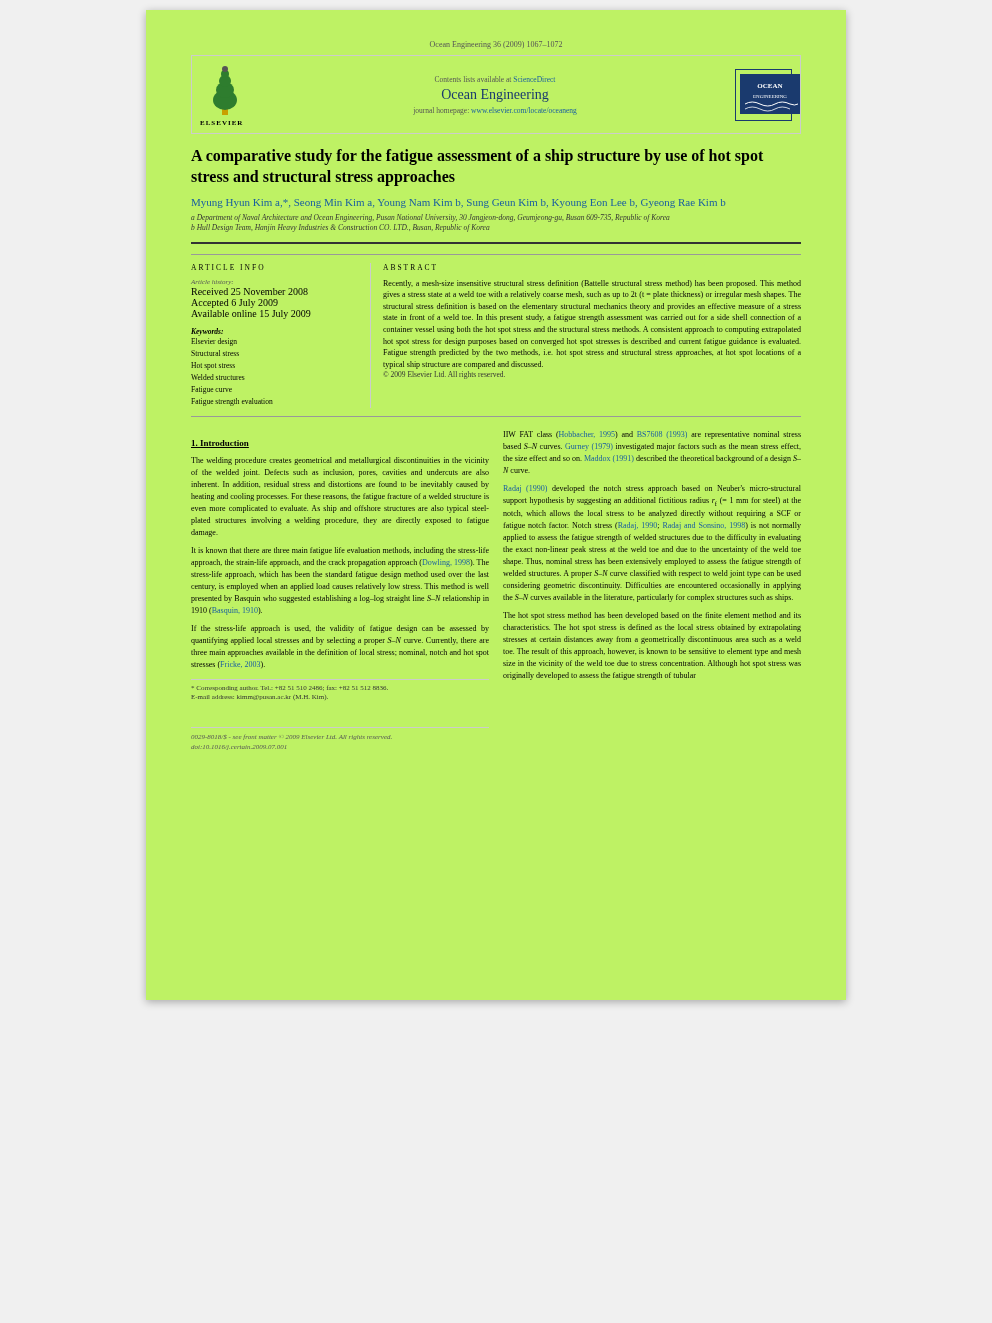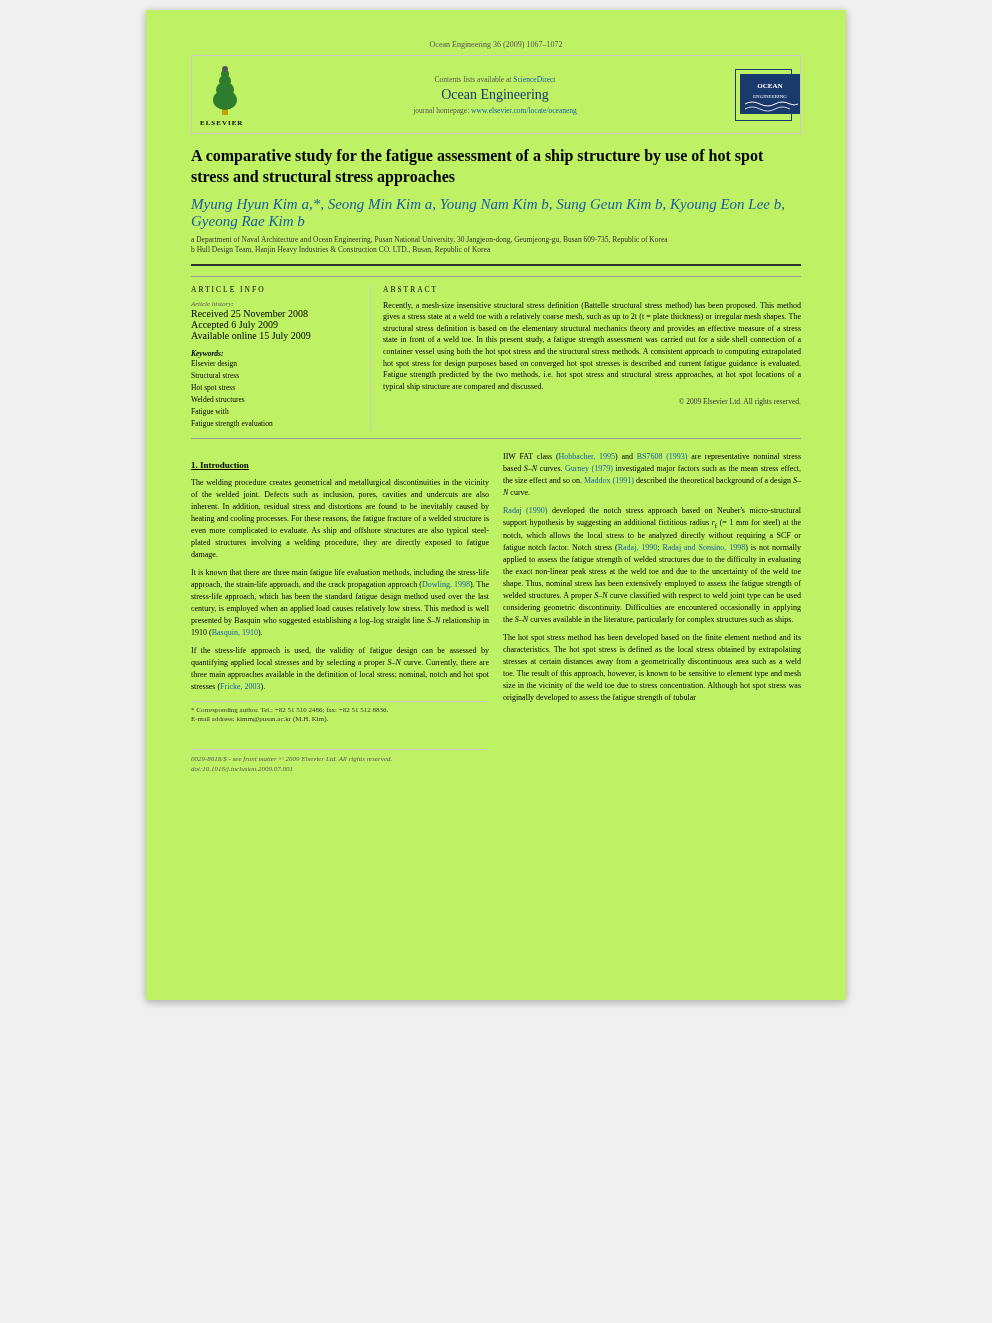--- a/index.html
+++ b/index.html
@@ -84,28 +84,28 @@
       padding-bottom: 8px;
     }
     .article-title {
       font-size: 16px;
       font-weight: bold;
       color: #000;
       line-height: 1.3;
       margin-bottom: 8px;
     }
     .authors {
-      font-size: 15px;
+      font-size: 11px;
       color: #1a5fa0;
       margin-bottom: 5px;
+    }
+    .affiliations {
+      font-size: 7.5px;
+      color: #333;
       font-style: italic;
-    }
-    .affiliations {
-      font-size: 7.5px;
-      color: #333;
       line-height: 1.4;
     }
     
     .two-col {
       display: flex;
       gap: 12px;
       margin: 10px 0;
       border-top: 1px solid #999;
       border-bottom: 1px solid #999;
       padding: 8px 0;
@@ -155,22 +155,20 @@
     }
     .abstract-text {
       font-size: 8px;
       line-height: 1.45;
       text-align: justify;
       color: #000;
     }
     .copyright-line {
       font-size: 7.5px;
       color: #333;
-      text-align: right;
-      margin-top: 5px;
     }
     
     .body-content {
       display: flex;
       gap: 14px;
       margin-top: 12px;
     }
     .body-col {
       flex: 1;
       font-size: 8px;
@@ -283,21 +281,21 @@
         <div class="info-value">Received 25 November 2008</div>
         <div class="info-value">Accepted 6 July 2009</div>
         <div class="info-value">Available online 15 July 2009</div>
       </div>
       <div class="keywords-section">
         <div class="keywords-label">Keywords:</div>
         <div class="keyword-item">Elsevier design</div>
         <div class="keyword-item">Structural stress</div>
         <div class="keyword-item">Hot spot stress</div>
         <div class="keyword-item">Welded structures</div>
-        <div class="keyword-item">Fatigue with</div>
+        <div class="keyword-item">Fatigue curve</div>
         <div class="keyword-item">Fatigue strength evaluation</div>
       </div>
     </div>
     <div class="col-right">
       <div class="section-label">ABSTRACT</div>
       <div class="abstract-text">Recently, a mesh-size insensitive structural stress definition (Battelle structural stress method) has been proposed. This method gives a stress state at a weld toe with a relatively coarse mesh, such as up to 2t (t = plate thickness) or irregular mesh shapes. The structural stress definition is based on the elementary structural mechanics theory and provides an effective measure of a stress state in front of a weld toe. In this present study, a fatigue strength assessment was carried out for a side shell connection of a container vessel using both the hot spot stress and the structural stress methods. A consistent approach to computing extrapolated hot spot stress for design purposes based on converged hot spot stresses is described and current fatigue guidance is evaluated. Fatigue strength predicted by the two methods, i.e. hot spot stress and structural stress approaches, at hot spot locations of a typical ship structure are compared and discussed.</div>
       <div class="copyright-line">© 2009 Elsevier Ltd. All rights reserved.</div>
     </div>
   </div>
 
@@ -317,21 +315,21 @@
         If the stress-life approach is used, the validity of fatigue design can be assessed by quantifying applied local stresses and by selecting a proper <i>S</i>–<i>N</i> curve. Currently, there are three main approaches available in the definition of local stress; nominal, notch and hot spot stresses (<a class="ref-link" href="#">Fricke, 2003</a>).
       </div>
 
       <div style="flex:1;"></div>
       <div class="footnote-section">
         <div class="footnote-text">* Corresponding author. Tel.: +82 51 510 2486; fax: +82 51 512 8836.</div>
         <div class="footnote-text">E-mail address: kimm@pusan.ac.kr (M.H. Kim).</div>
       </div>
       <div class="bottom-info">
         <div>0029-8018/$ - see front matter © 2009 Elsevier Ltd. All rights reserved.</div>
-        <div>doi:10.1016/j.inclusion.2009.07.001</div>
+        <div>doi:10.1016/j.certain.2009.07.001</div>
       </div>
     </div>
 
     <div class="body-col">
       <div class="body-para">
         IIW FAT class (<a class="ref-link" href="#">Hobbacher, 1995</a>) and <a class="ref-link" href="#">BS7608 (1993)</a> are representative nominal stress based <i>S</i>–<i>N</i> curves. <a class="ref-link" href="#">Gurney (1979)</a> investigated major factors such as the mean stress effect, the size effect and so on. <a class="ref-link" href="#">Maddox (1991)</a> described the theoretical background of a design <i>S</i>–<i>N</i> curve.
       </div>
       <div class="body-para">
         <a class="ref-link" href="#">Radaj (1990)</a> developed the notch stress approach based on Neuber's micro-structural support hypothesis by suggesting an additional fictitious radius <i>r</i><sub>f</sub> (= 1 mm for steel) at the notch, which allows the local stress to be analyzed directly without requiring a SCF or fatigue notch factor. Notch stress (<a class="ref-link" href="#">Radaj, 1990</a>; <a class="ref-link" href="#">Radaj and Sonsino, 1998</a>) is not normally applied to assess the fatigue strength of welded structures due to the difficulty in evaluating the exact non-linear peak stress at the weld toe and due to the uncertainty of the weld toe shape. Thus, nominal stress has been extensively employed to assess the fatigue strength of welded structures. A proper <i>S</i>–<i>N</i> curve classified with respect to weld joint type can be used considering geometric discontinuity. Difficulties are encountered occasionally in applying the <i>S</i>–<i>N</i> curves available in the literature, particularly for complex structures such as ships.
       </div>

